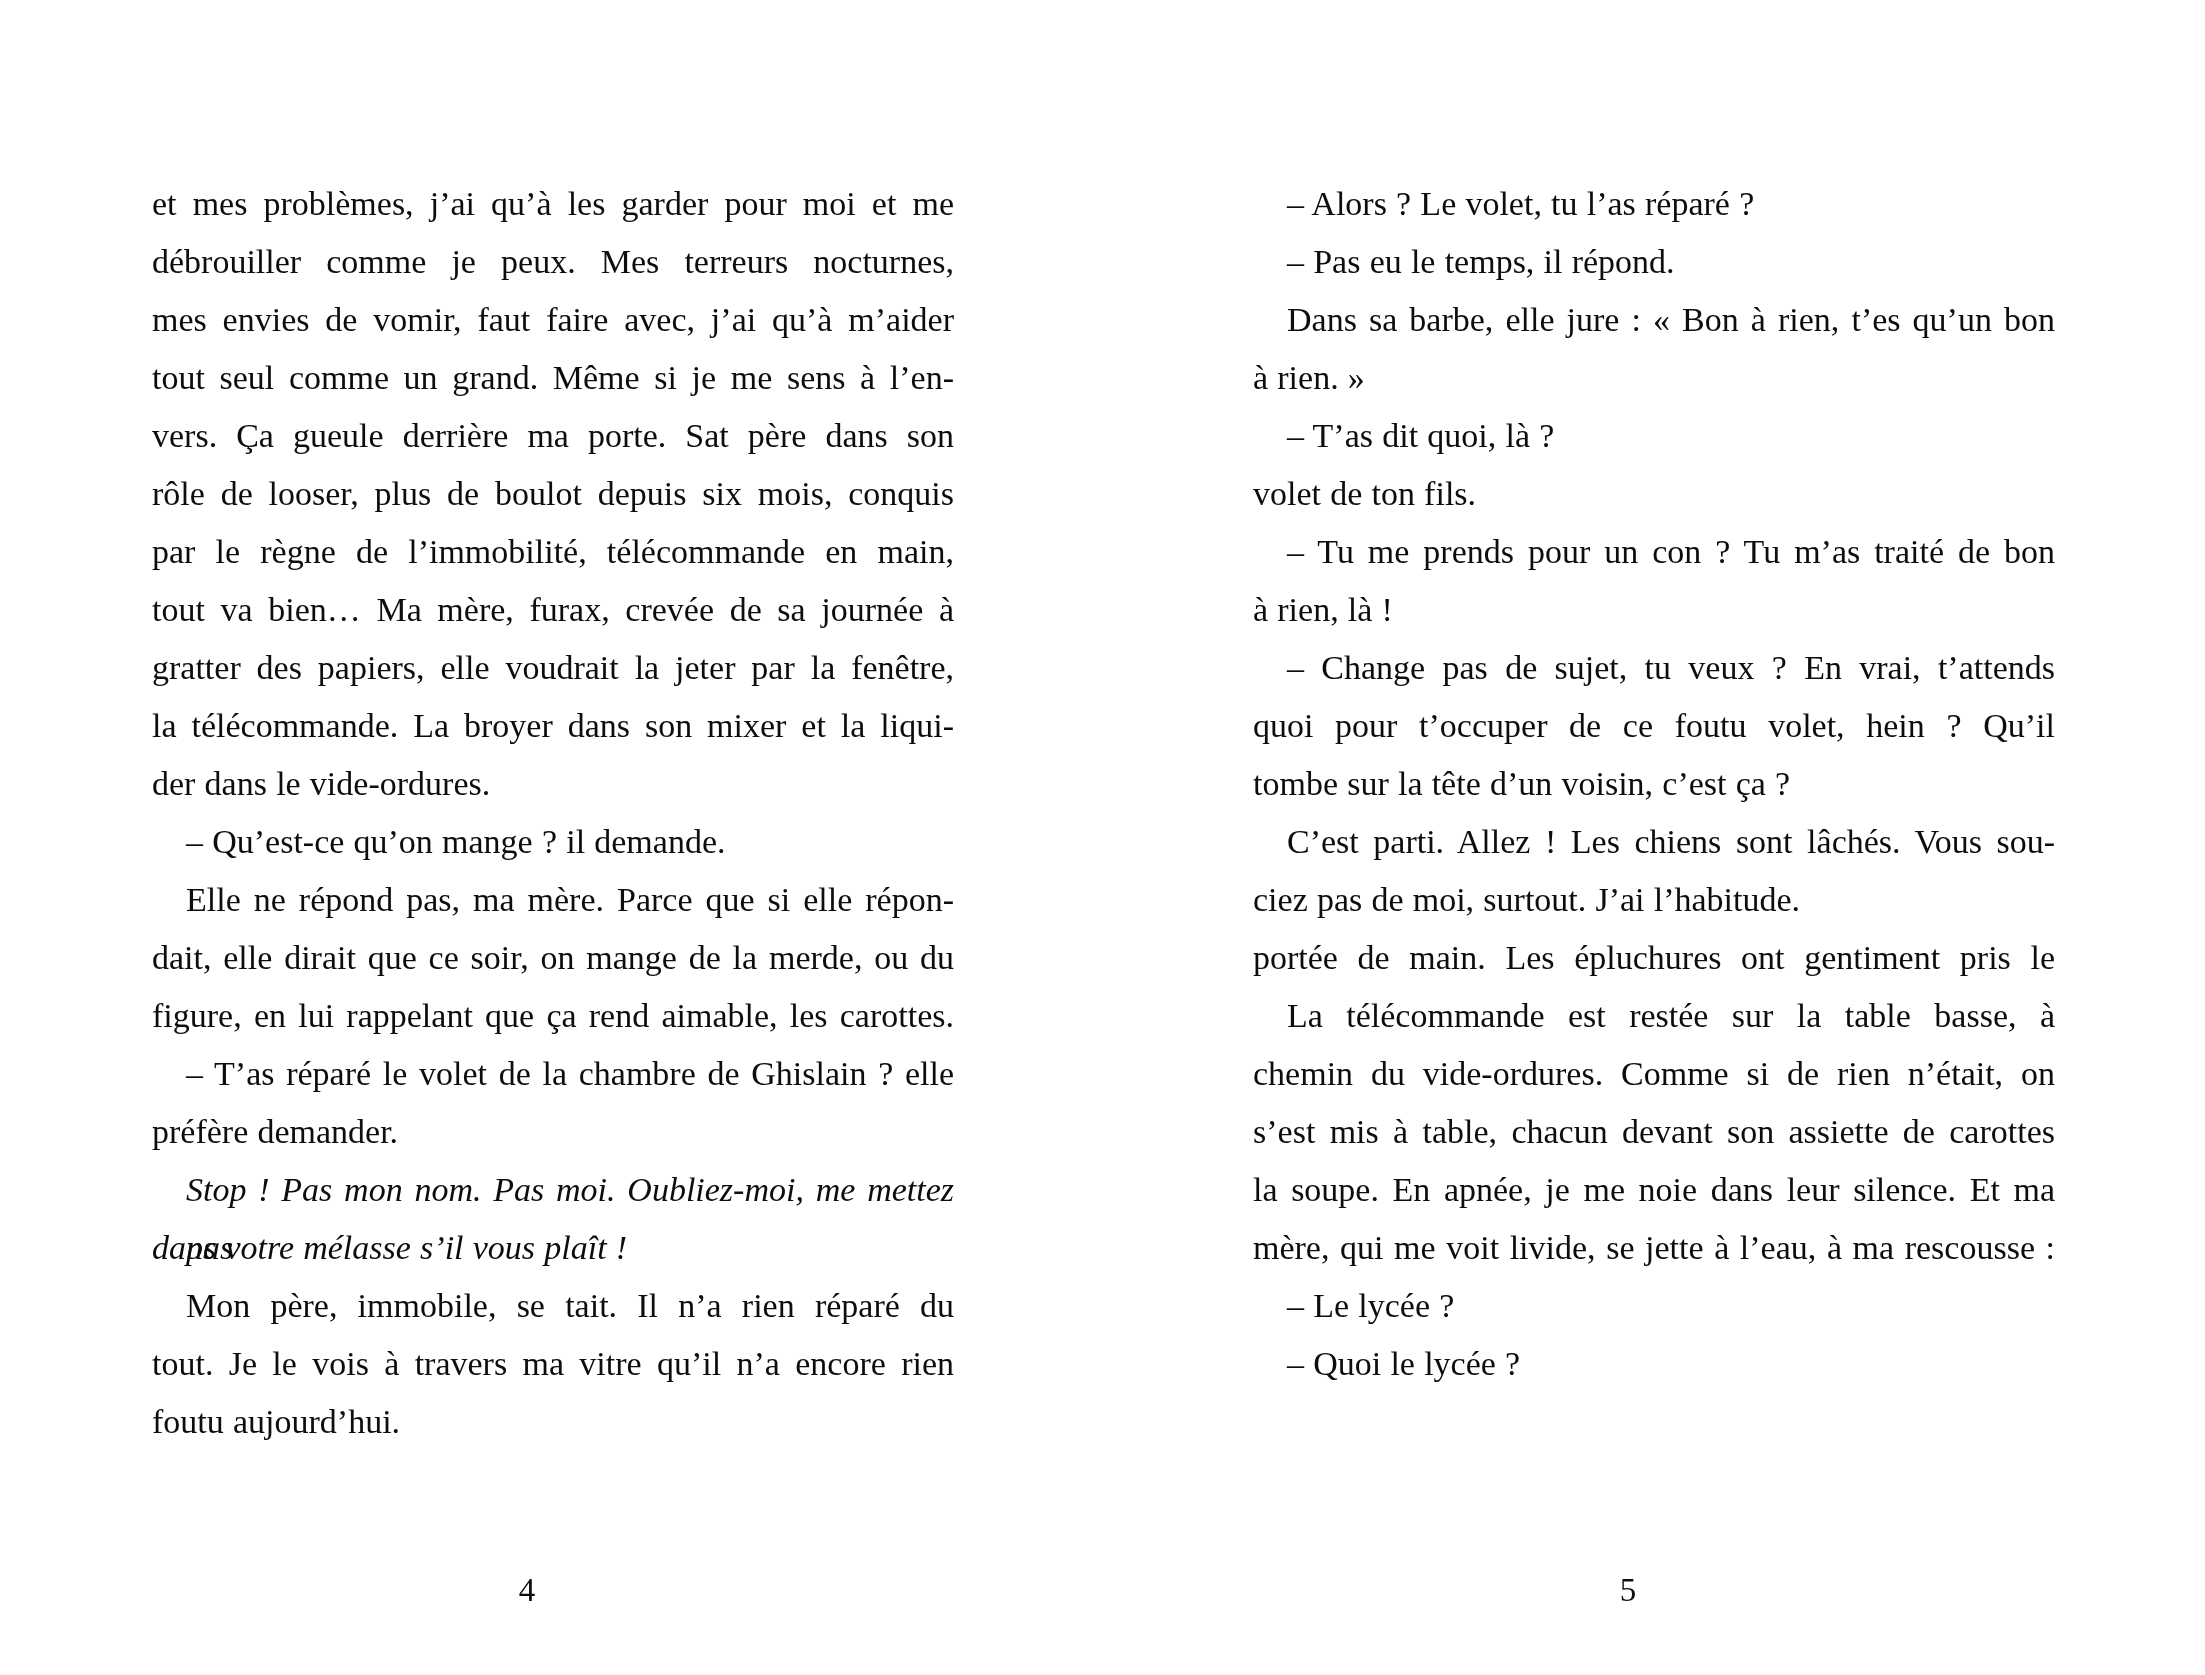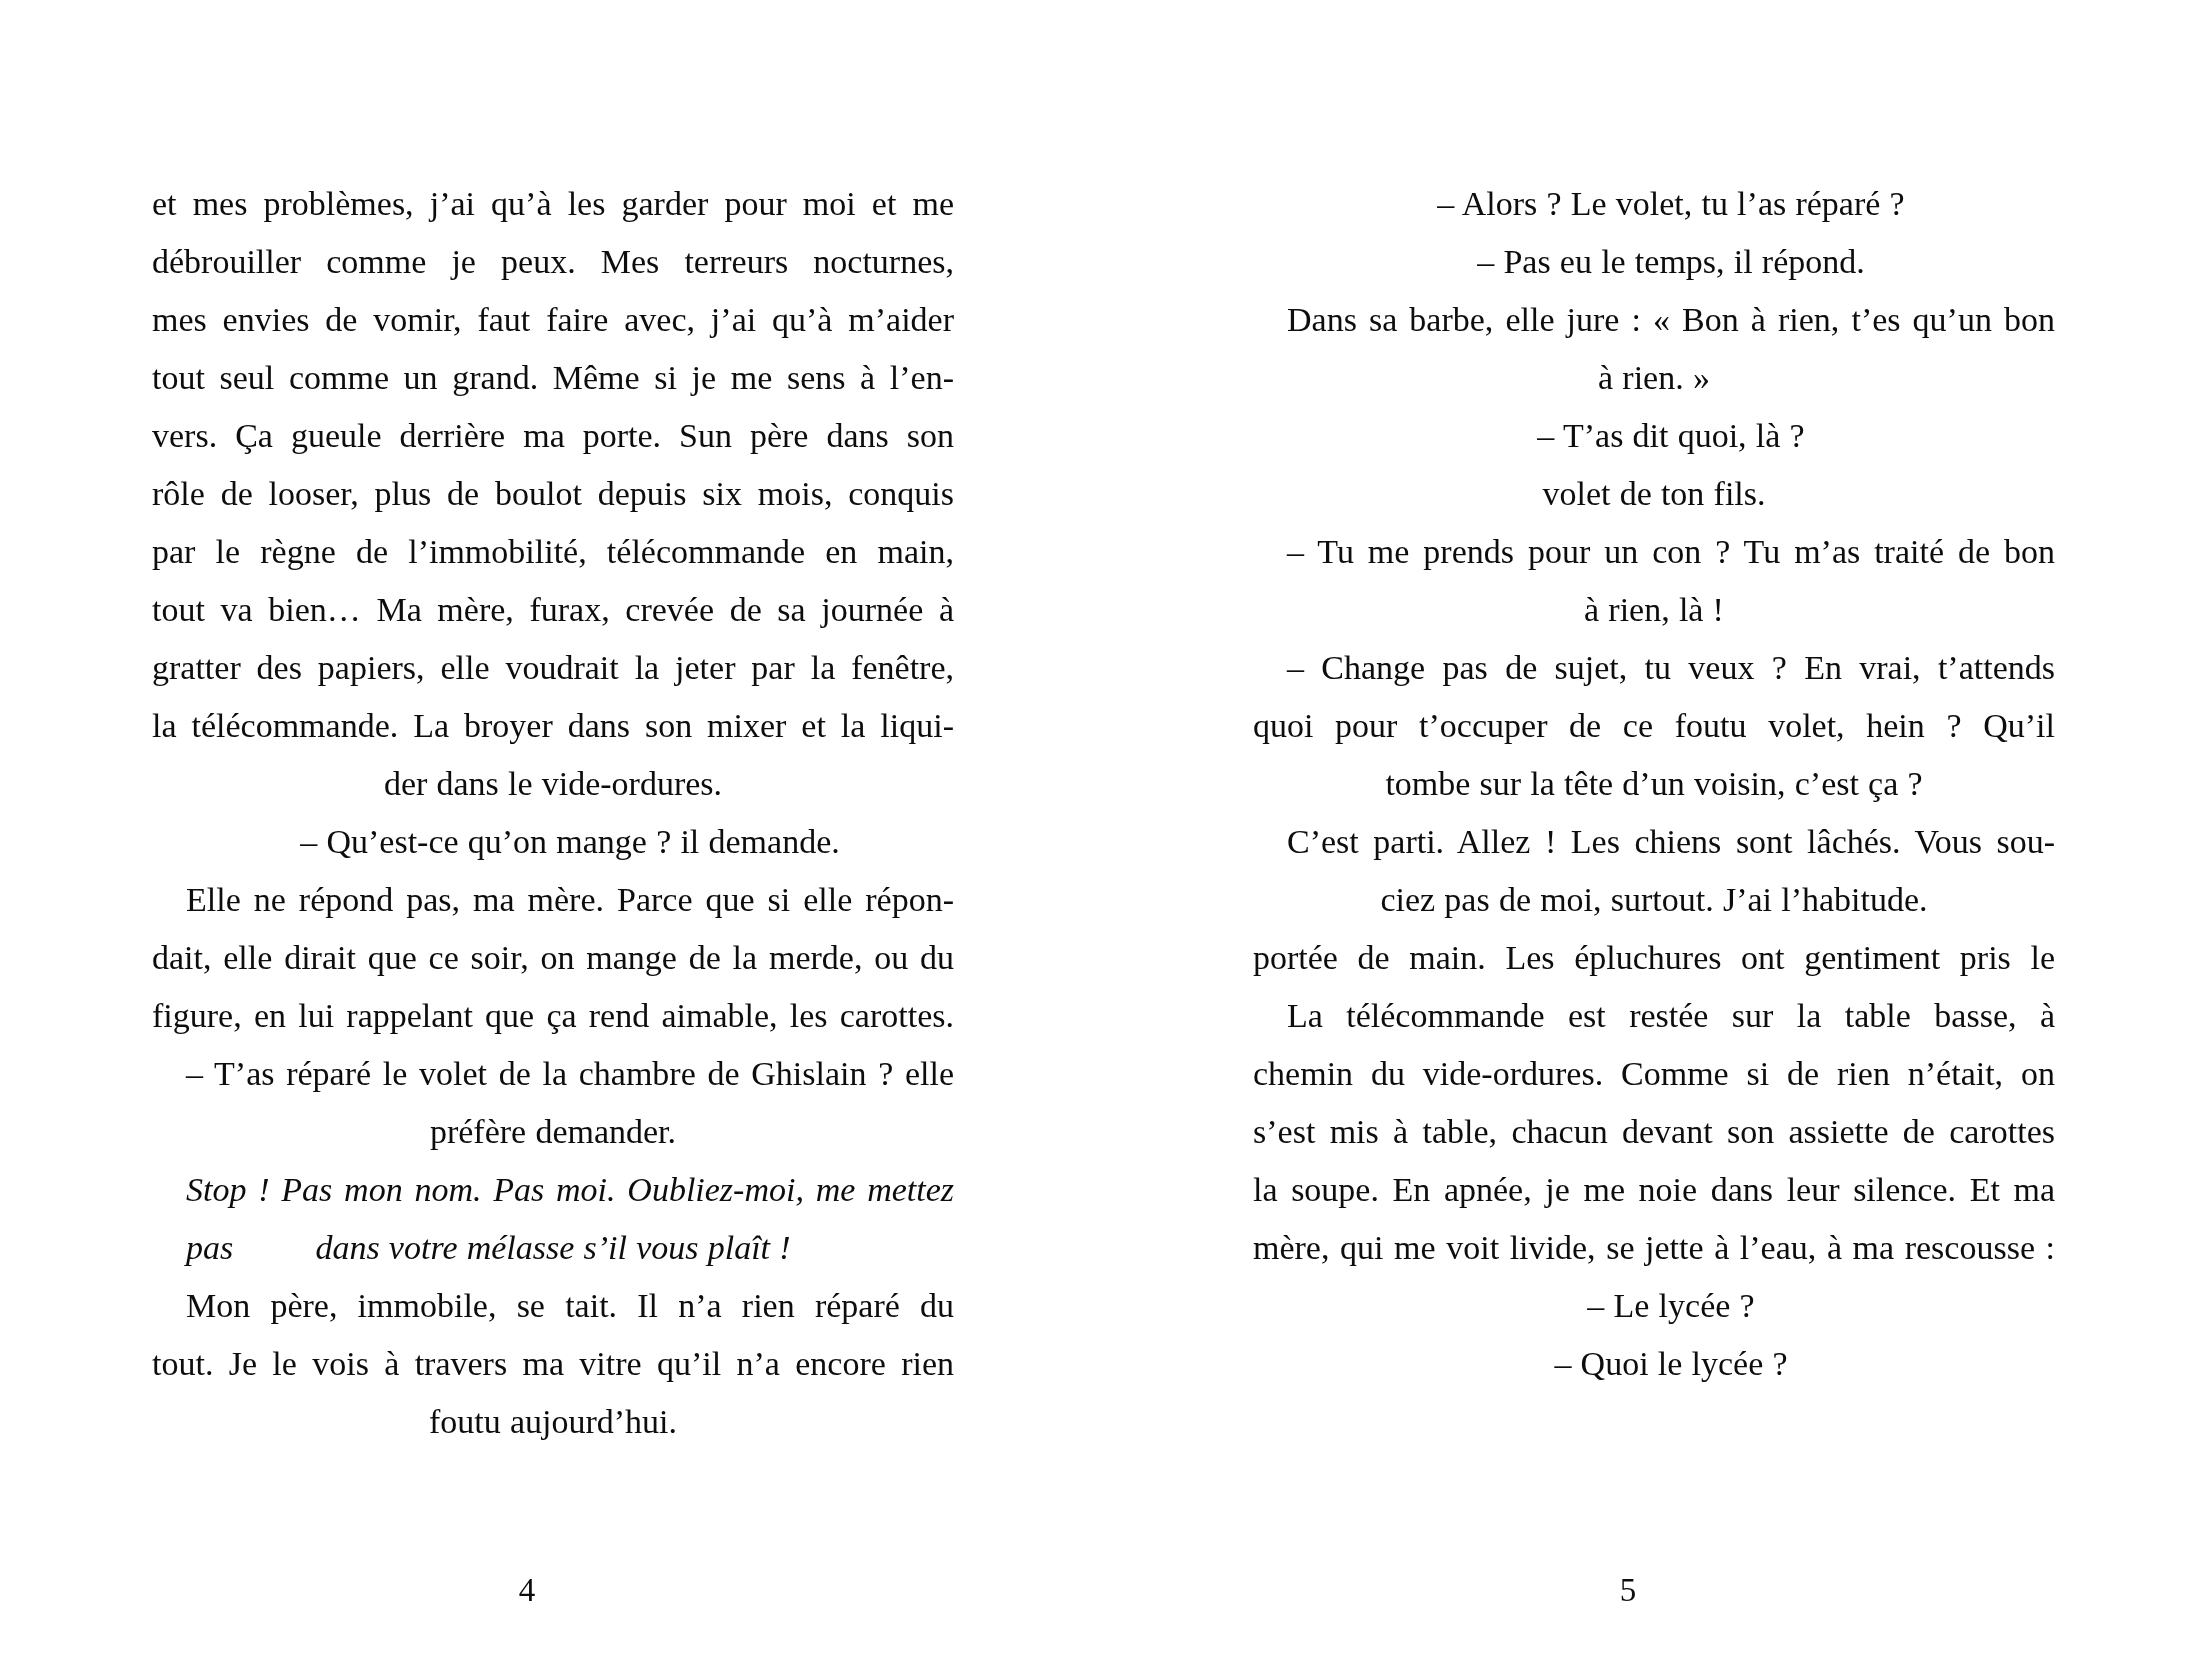--- a/index.html
+++ b/index.html
@@ -25,21 +25,21 @@
     top: 175px;
     width: 802px;
   }
   .col-left  { left: 152px; }
   .col-right { left: 1253px; }
 
   .line {
     height: 58px;
     line-height: 58px;
     font-size: 34px;
-    text-align: center;
+    text-align: left;
     word-spacing: 0.7px;
   }
   .line.indent  { padding-left: 34px; }
   .line.italic  { font-style: italic; }
   .line.justify {
     text-align: justify;
     text-align-last: justify;
   }
 
   .pagenum {
@@ -58,21 +58,21 @@
 </head>
 <body style="background: rgb(255, 255, 255); color: rgb(13, 13, 13);">
 
 <div class="spread">
 
   <div class="text-column col-left">
       <div class="line justify">et mes problèmes, j’ai qu’à les garder pour moi et me</div>
       <div class="line justify">débrouiller comme je peux. Mes terreurs nocturnes,</div>
       <div class="line justify">mes envies de vomir, faut faire avec, j’ai qu’à m’aider</div>
       <div class="line justify">tout seul comme un grand. Même si je me sens à l’en-</div>
-      <div class="line justify">vers. Ça gueule derrière ma porte. Sun père dans son</div>
+      <div class="line justify">vers. Ça gueule derrière ma porte. Sat père dans son</div>
       <div class="line justify">rôle de looser, plus de boulot depuis six mois, conquis</div>
       <div class="line justify">par le règne de l’immobilité, télécommande en main,</div>
       <div class="line justify">tout va bien… Ma mère, furax, crevée de sa journée à</div>
       <div class="line justify">gratter des papiers, elle voudrait la jeter par la fenêtre,</div>
       <div class="line justify">la télécommande. La broyer dans son mixer et la liqui-</div>
       <div class="line">der dans le vide-ordures.</div>
       <div class="line indent">– Qu’est-ce qu’on mange ? il demande.</div>
       <div class="line indent justify">Elle ne répond pas, ma mère. Parce que si elle répon-</div>
       <div class="line justify">dait, elle dirait que ce soir, on mange de la merde, ou du</div>
       <div class="line justify">figure, en lui rappelant que ça rend aimable, les carottes.</div>

